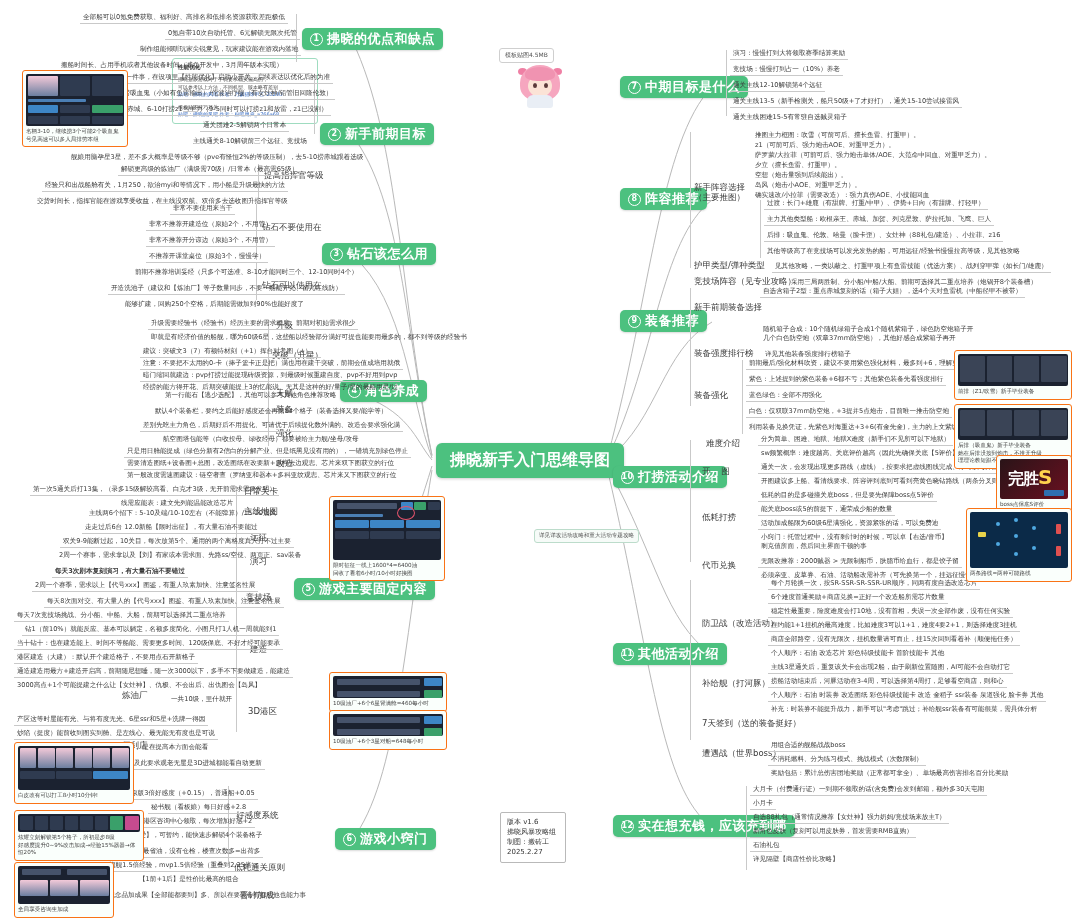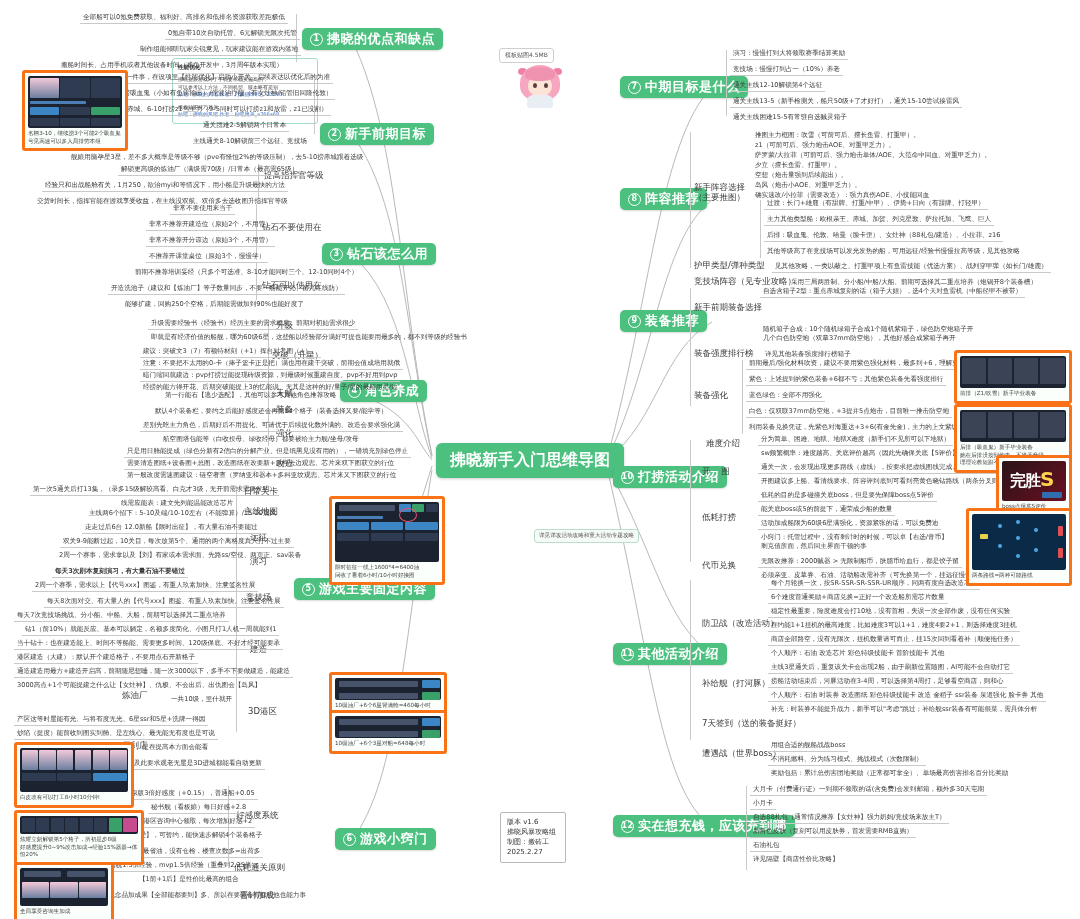--- a/index.html
+++ b/index.html
@@ -61,21 +61,21 @@
     border-bottom:1px solid #c9c9c9;
     padding:1px 3px 1.5px 3px;
   }
   .leaf.nb{ border-bottom:none; }
   .leaf.multi{ white-space:normal; line-height:1.3; }
   .vrule{ position:absolute; border-left:1px solid #c9c9c9; }
 
   
   .thumb{
     position:absolute;
-    border:3px solid #f97316;
+    border:1px solid #f97316;
     background:#fafffc;
     border-radius:3px;
     padding:3px;
   }
   .thumb .shot{
     width:100%; border-radius:2px; overflow:hidden;
     background:#1b2230;
     display:block;
   }
   .thumb .cap{

